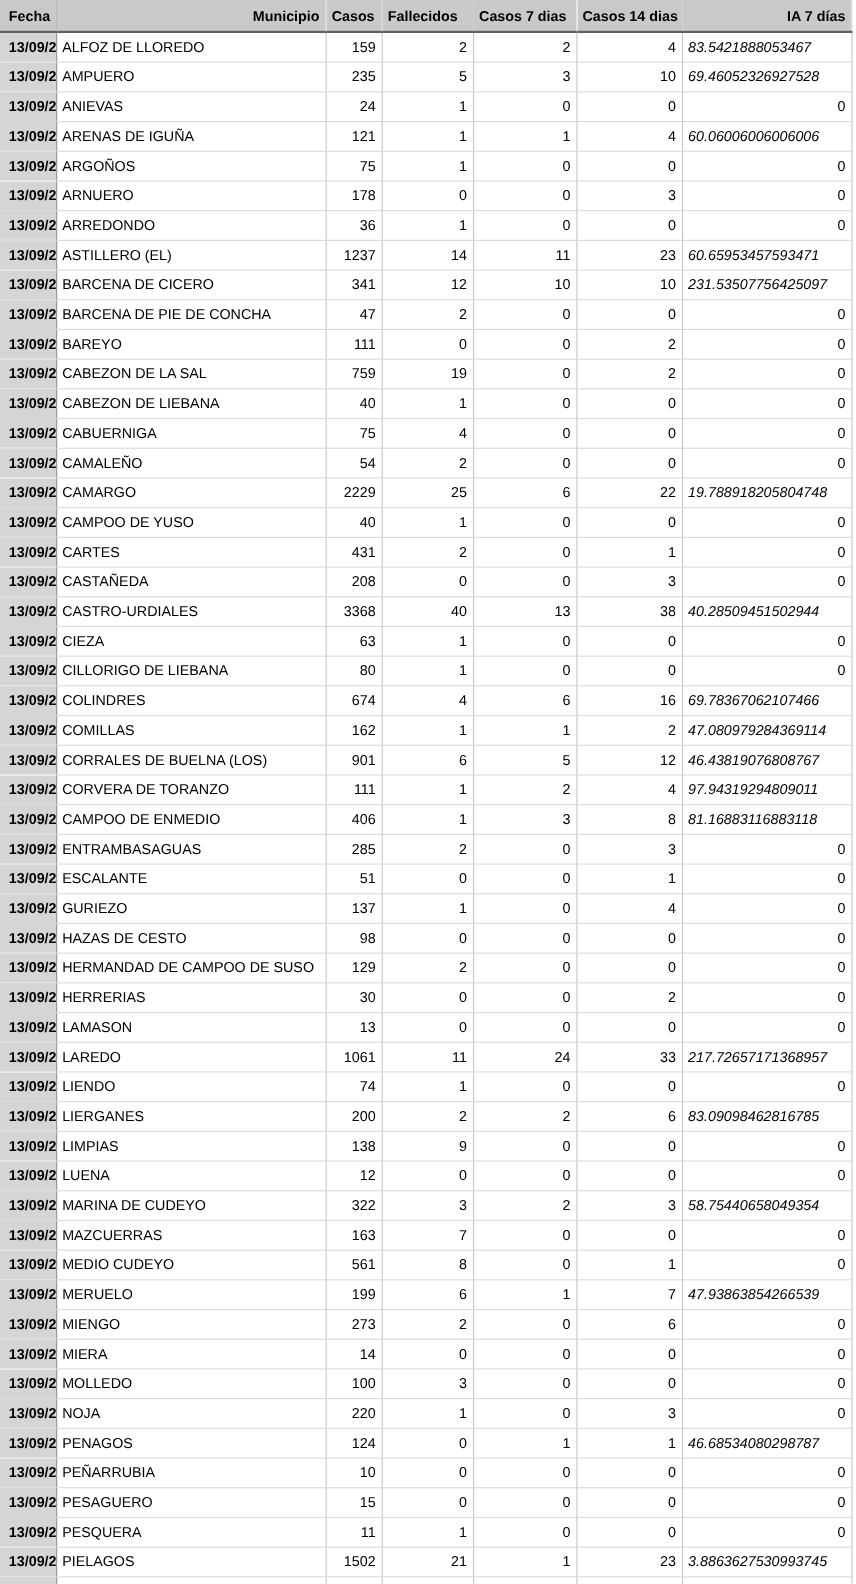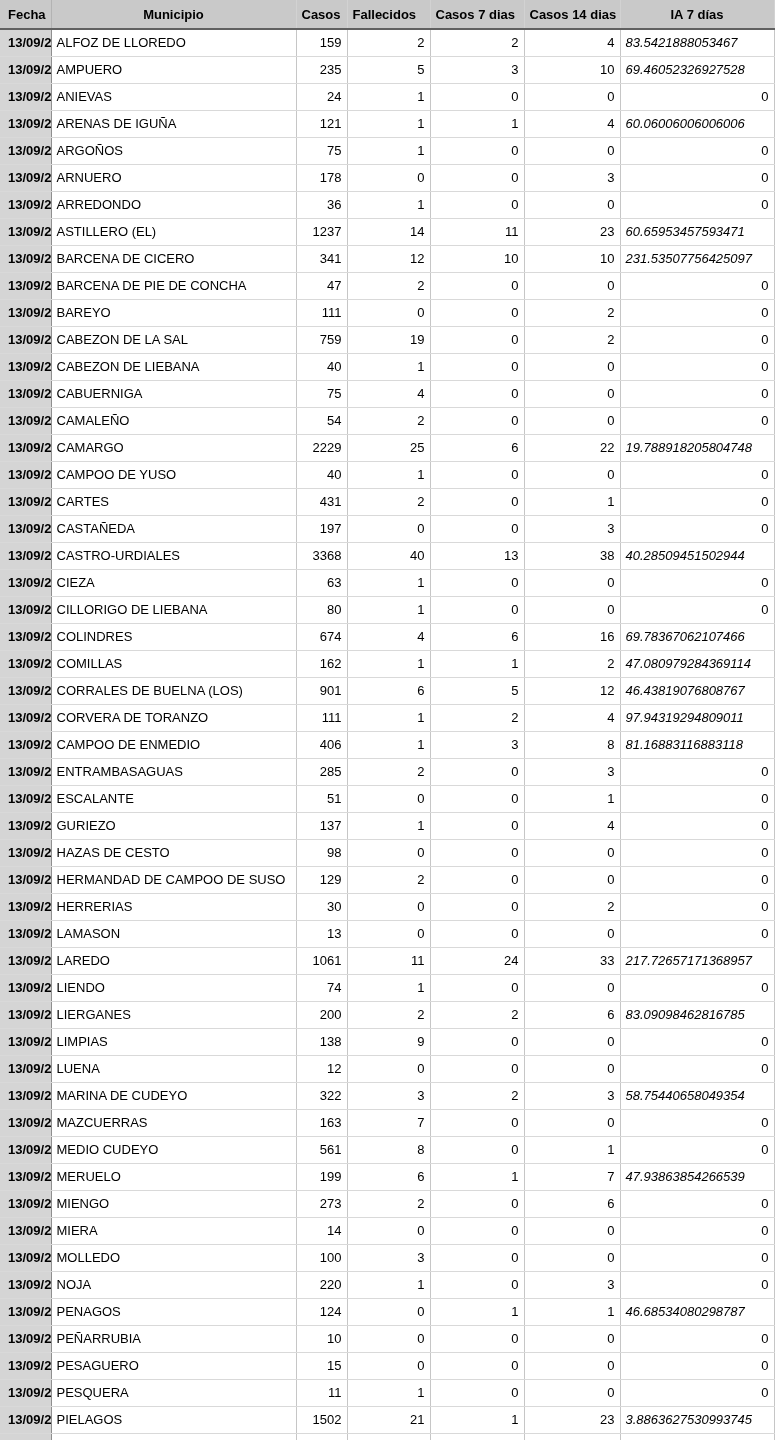--- a/index.html
+++ b/index.html
@@ -38,21 +38,21 @@
     border-bottom: 1px solid var(--grid-h, #d9d9d9);
   }
   thead th {
     height: 29px;
     background: var(--header-bg, #c9c9c9);
     font-weight: bold;
     text-align: left;
     border-bottom: 2px solid var(--pane-h, #606060);
     border-right: 1px solid var(--header-v, #d2d2d2);
   }
-  thead th.al { text-align: center; }
+  thead th.al { text-align: right; }
   thead th.fecha {
     padding-left: 8px;
     text-align: left;
     border-right: 1px solid var(--header-fecha-v, #b3b3b3);
   }
   tbody td { height: 27px; }
   td.fecha {
     background: var(--frozen-bg, #d5d5d5);
     font-weight: bold;
     padding-left: 8px;
@@ -247,21 +247,21 @@
         <td class="txt">CARTES</td>
         <td class="num">431</td>
         <td class="num">2</td>
         <td class="num">0</td>
         <td class="num">1</td>
         <td class="num">0</td>
       </tr>
       <tr>
         <td class="fecha">13/09/2</td>
         <td class="txt">CASTAÑEDA</td>
-        <td class="num">197</td>
+        <td class="num">208</td>
         <td class="num">0</td>
         <td class="num">0</td>
         <td class="num">3</td>
         <td class="num">0</td>
       </tr>
       <tr>
         <td class="fecha">13/09/2</td>
         <td class="txt">CASTRO-URDIALES</td>
         <td class="num">3368</td>
         <td class="num">40</td>

